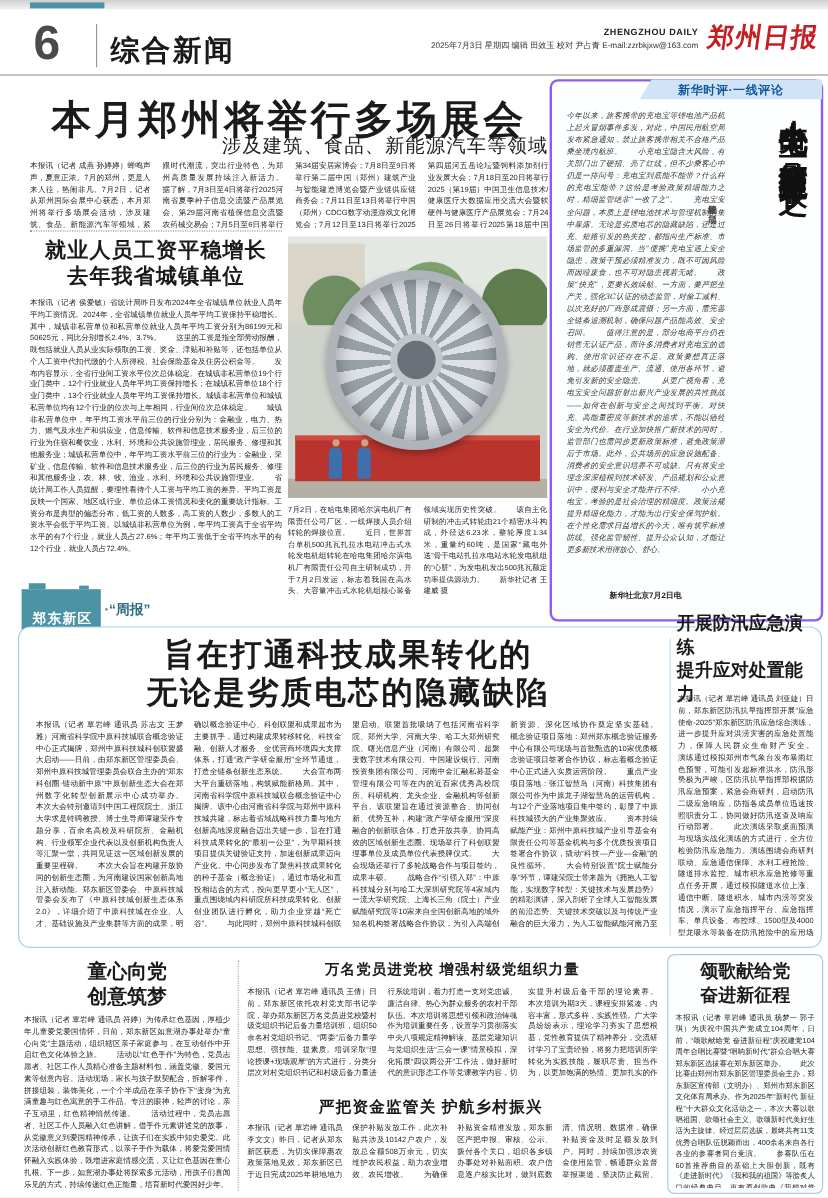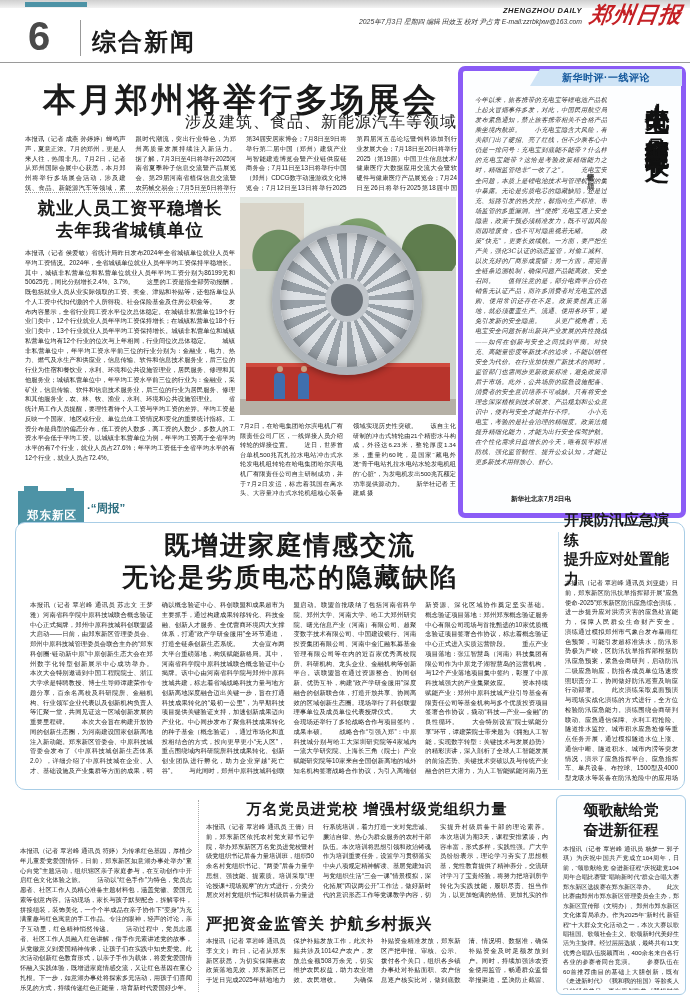--- a/index.html
+++ b/index.html
@@ -6,42 +6,42 @@
   .page{position:relative;width:690px;height:998px;background:#fff;overflow:hidden;
         font-family:"Liberation Sans","DejaVu Sans",sans-serif;color:#1a1a1a;}
   
   .topstrip{position:absolute;left:0;top:0;width:690px;height:8px;
             background:linear-gradient(#cfcfcf,#f2f2f2);}
   .topteal{position:absolute;left:25px;top:2px;width:62px;height:5px;background:#4d93a6;}
   
   .pgnum{position:absolute;left:28px;top:14px;font-size:40px;font-weight:600;color:#4a4a4a;}
   .hdr-vrule{position:absolute;left:80px;top:20px;width:1px;height:36px;background:#999;}
   .section-title{position:absolute;left:92px;top:26px;font-size:24px;font-weight:bold;letter-spacing:2px;}
-  .hdr-right{position:absolute;right:8px;top:0;display:flex;align-items:flex-end;gap:8px;font-style:italic;}
+  .hdr-right{position:absolute;right:8px;top:16px;display:flex;align-items:flex-end;gap:8px;}
   .hdr-meta{text-align:right;padding-bottom:3px;}
   .paper-en{font-size:7.5px;font-weight:bold;color:#222;letter-spacing:.5px;}
   .date-line{font-size:6.8px;color:#333;margin-top:2px;}
   .logo-cn{font-family:"DejaVu Serif","Liberation Serif",serif;font-weight:bold;color:#c41f24;
            font-size:22px;transform:skewX(-8deg);letter-spacing:1px;}
   .hdr-rule{position:absolute;left:0;top:62px;width:690px;height:1px;background:#9a9a9a;}
 
   
   .body-txt{font-size:6.3px;line-height:1.55;text-align:justify;color:#222;overflow:hidden;}
 
   
   .lead-title{position:absolute;left:25px;top:78px;width:432px;text-align:center;
               font-size:33px;font-weight:bold;letter-spacing:3px;}
   .lead-sub{position:absolute;left:25px;top:112px;width:432px;text-align:right;
             font-size:16px;font-weight:400;letter-spacing:1px;color:#222;}
   .lead-body{position:absolute;left:25px;top:134px;width:432px;height:60px;
              column-count:4;column-gap:10px;}
 
   
   .xh-box{position:absolute;left:458px;top:66px;width:228px;height:452px;
-          border:5px solid #8b5cf6;border-radius:7px;background:#fdfeff;box-sizing:border-box;}
+          border:2px solid #8b5cf6;border-radius:7px;background:#fdfeff;box-sizing:border-box;}
   .xh-tab{position:absolute;right:-1px;top:-2px;width:152px;height:17px;background:#cfe4f6;
           clip-path:polygon(10px 0,100% 0,100% 100%,0 100%);
           display:flex;align-items:center;justify-content:center;
           font-size:10px;font-weight:bold;color:#14589c;letter-spacing:.5px;}
   .xh-body{position:absolute;left:12px;top:24px;width:132px;height:396px;
            font-family:"DejaVu Serif","Liberation Serif",serif;font-style:italic;
            font-size:6.3px;line-height:1.6;text-align:justify;color:#333;overflow:hidden;}
   .xh-dateline{position:absolute;left:12px;top:424px;width:132px;text-align:center;
                font-size:6.6px;font-weight:bold;color:#222;}
   .xh-headline{position:absolute;right:6px;top:12px;height:430px;width:74px;
@@ -97,25 +97,25 @@
   .flood-title{position:absolute;left:564px;top:510px;width:114px;text-align:left;
                font-size:15px;font-weight:bold;line-height:1.3;}
   .flood-body{position:absolute;left:565px;top:578px;width:113px;height:204px;}
 
   
   .tx-title{position:absolute;left:20px;top:800px;width:172px;text-align:center;
             font-size:16.5px;font-weight:bold;line-height:1.3;}
   .tx-body{position:absolute;left:20px;top:846px;width:172px;height:146px;}
   .bdiv1{position:absolute;left:198px;top:800px;width:0;height:192px;border-left:1px dotted #aaa;}
   .wm-title{position:absolute;left:206px;top:800px;width:342px;text-align:center;
-            font-size:15px;font-weight:bold;letter-spacing:1px;}
+            font-size:12px;font-weight:bold;letter-spacing:1px;}
   .wm-body{position:absolute;left:206px;top:822px;width:342px;height:86px;
            column-count:3;column-gap:9px;}
-  .yb-title{position:absolute;left:206px;top:914px;width:342px;text-align:left;
-            font-size:16px;font-weight:bold;letter-spacing:1px;}
+  .yb-title{position:absolute;left:188px;top:914px;width:342px;text-align:center;
+            font-size:13px;font-weight:bold;letter-spacing:1px;}
   .yb-body{position:absolute;left:206px;top:936px;width:342px;height:57px;
            column-count:4;column-gap:8px;}
   .sg-box{position:absolute;left:556px;top:795px;width:130px;height:200px;
           border:1px solid #a8cde6;border-radius:6px;background:#fdfeff;box-sizing:border-box;}
   .sg-title{position:absolute;left:560px;top:800px;width:122px;text-align:center;
             font-size:15px;font-weight:bold;line-height:1.3;}
   .sg-body{position:absolute;left:563px;top:844px;width:116px;height:146px;font-size:6.1px;}
 </style>
 </head>
 <body>
@@ -167,31 +167,35 @@
     <div class="ph-worker" style="left:58px;bottom:16px;"></div>
   </div>
   <div class="caption">7月2日，在哈电集团哈尔滨电机厂有限责任公司厂区，一线焊接人员介绍转轮的焊接位置。　　近日，世界首台单机500兆瓦扎拉水电站冲击式水轮发电机组转轮在哈电集团哈尔滨电机厂有限责任公司自主研制成功，并于7月2日发运，标志着我国在高水头、大容量冲击式水轮机组核心装备领域实现历史性突破。　　该自主化研制的冲击式转轮由21个精密水斗构成，外径达6.23米，整轮厚度1.34米，重量约60吨，是国家“藏电外送”骨干电站扎拉水电站水轮发电机组的“心脏”，为发电机发出500兆瓦额定功率提供源动力。　　新华社记者 王建威 摄</div>
 
   <div class="zd-label">
     <span class="zd-label-box">郑东新区</span>
     <span class="zd-label-suffix">·“周报”</span>
   </div>
   <div class="zd-box"></div>
   <div class="zd-title">
-    <div>既增进家庭情感交流</div>
+    <div>旨在打通科技成果转化的</div>
     <div>无论是劣质电芯的隐藏缺陷</div>
   </div>
   <div class="zd-body body-txt">本报讯（记者 覃岩峰 通讯员 苏志文 王梦雅）河南省科学院中原科技城联合概念验证中心正式揭牌，郑州中原科技城科创联盟盛大启动——日前，由郑东新区管理委员会、郑州中原科技城管理委员会联合主办的“郑东科创圈·链动新中原”中原创新生态大会在郑州数字化转型创新展示中心成功举办。　　本次大会特别邀请到中国工程院院士、浙江大学求是特聘教授、博士生导师谭建荣作专题分享，百余名高校及科研院所、金融机构、行业领军企业代表以及创新机构负责人等汇聚一堂，共同见证这一区域创新发展的重要里程碑。　　本次大会旨在构建开放协同的创新生态圈，为河南建设国家创新高地注入新动能。郑东新区管委会、中原科技城管委会发布了《中原科技城创新生态体系2.0》，详细介绍了中原科技城在企业、人才、基础设施及产业集群等方面的成果，明确以概念验证中心、科创联盟和成果超市为主要抓手，通过构建成果转移转化、科技金融、创新人才服务、全优营商环境四大支撑体系，打通“政产学研金服用”全环节通道，打造全链条创新生态系统。　　大会宣布两大平台重磅落地，构筑赋能新格局。其中，河南省科学院中原科技城联合概念验证中心揭牌。该中心由河南省科学院与郑州中原科技城共建，标志着省域战略科技力量与地方创新高地深度融合迈出关键一步，旨在打通科技成果转化的“最初一公里”，为早期科技项目提供关键验证支持，加速创新成果迈向产业化。中心同步发布了聚焦科技成果转化的种子基金（概念验证），通过市场化和直投相结合的方式，投向更早更小“无人区”，重点围绕域内科研院所科技成果转化、创新创业团队进行孵化，助力企业穿越“死亡谷”。　　与此同时，郑州中原科技城科创联盟启动。联盟首批吸纳了包括河南省科学院、郑州大学、河南大学、哈工大郑州研究院、曙光信息产业（河南）有限公司、超聚变数字技术有限公司、中国建设银行、河南投资集团有限公司、河南中金汇融私募基金管理有限公司等在内的近百家优秀高校院所、科研机构、龙头企业、金融机构等创新平台。该联盟旨在通过资源整合、协同创新、优势互补，构建“政产学研金服用”深度融合的创新联合体，打造开放共享、协同高效的区域创新生态圈。现场举行了科创联盟理事单位及成员单位代表授牌仪式。　　大会现场还举行了多轮战略合作与项目签约，成果丰硕。　　战略合作“引强入郑”：中原科技城分别与哈工大深圳研究院等4家域内一流大学研究院、上海长三角（院士）产业赋能研究院等10家来自全国创新高地的域外知名机构签署战略合作协议，为引入高端创新资源、深化区域协作奠定坚实基础。　　概念验证项目落地：郑州郑东概念验证服务中心有限公司现场与首批甄选的10家优质概念验证项目签署合作协议，标志着概念验证中心正式进入实质运营阶段。　　重点产业项目落地：张江智慧岛（河南）科技集团有限公司作为中原龙子湖智慧岛的运营机构，与12个产业落地项目集中签约，彰显了中原科技城强大的产业集聚效应。　　资本持续赋能产业：郑州中原科技城产业引导基金有限责任公司等基金机构与多个优质投资项目签署合作协议，撬动“科技—产业—金融”的良性循环。　　大会特别设置“院士赋能分享”环节，谭建荣院士带来题为《拥抱人工智能，实现数字转型：关键技术与发展趋势》的精彩演讲，深入剖析了全球人工智能发展的前沿态势、关键技术突破以及与传统产业融合的巨大潜力，为人工智能赋能河南乃至中部地区高质量发展提供了宝贵的经验启示。　　活动现场还精心设置了“创新集市”，展示了以中摩具身智能实验室研发的双足机器人为代表的多项人工智能创新成果与应用案例，让参会嘉宾近距离感受到科技变革的魅力。大会还组织了人工智能项目专场路演，卓益得机器人（河南）有限公司、河南大摩物理农业技术研究院有限公司等多家企业展示了其创新技术成果与商业模式，吸引了广泛关注与交流。</div>
   <div class="zd-divider"></div>
   <div class="flood-title">
     <div>开展防汛应急演练</div>
     <div>提升应对处置能力</div>
   </div>
   <div class="flood-body body-txt">本报讯（记者 覃岩峰 通讯员 刘亚婕）日前，郑东新区防汛抗旱指挥部开展“应急使命-2025”郑东新区防汛应急综合演练，进一步提升应对洪涝灾害的应急处置能力，保障人民群众生命财产安全。　　演练通过模拟郑州市气象台发布暴雨红色预警，可能引发超标准洪水，防汛形势极为严峻，区防汛抗旱指挥部根据防汛应急预案，紧急会商研判，启动防汛二级应急响应，防指各成员单位迅速按照职责分工，协同做好防汛巡查及响应行动部署。　　此次演练采取桌面预演与现场实战化演练的方式进行，全方位检验防汛应急能力。演练围绕会商研判联动、应急通信保障、水利工程抢险、隧道排水监控、城市积水应急抢修等重点任务开展，通过模拟隧道水位上涨、通信中断、隧道积水、城市内涝等突发情况，演示了应急指挥平台、应急指挥车、单兵设备、布控球、1500型及4000型龙吸水等装备在防汛抢险中的应用场景，检验了应急抢险救援队伍的防汛查险、堵防加固、隧道疏散封控、雨水抽排等应急处置快速反应能力和抢险处置能力，全方位、多维度提高救援队伍的应急抢险救援水平，为汛期应对洪涝灾害打下坚实基础。　　此次演练检验了郑东新区在极端暴雨天气下的应急指挥调度、部门协同配合及险情处置能力，实现了以练促战、提升实战水平的目的。下一步，郑东新区将以此次演练为契机，针对暴露的问题查漏补缺，不断完善防汛应急预案和处置流程，强化应急物资储备和队伍建设，切实筑牢防汛安全防线。</div>
 
+  <div class="tx-title">
+    <div>童心向党</div>
+    <div>创意筑梦</div>
+  </div>
   <div class="tx-body body-txt">本报讯（记者 覃岩峰 通讯员 符婷）为传承红色基因，厚植少年儿童爱党爱国情怀，日前，郑东新区如意湖办事处举办“童心向党”主题活动，组织辖区亲子家庭参与，在互动创作中开启红色文化体验之旅。　　活动以“红色手作”为特色，党员志愿者、社区工作人员精心准备主题材料包，涵盖党徽、爱国元素等创意内容。活动现场，家长与孩子默契配合，拆解零件，拼接组装，装饰美化，一个个半成品在亲子协作下“变身”为充满童趣与红色寓意的手工作品。专注的眼神，轻声的讨论，亲子互动里，红色精神悄然传递。　　活动过程中，党员志愿者、社区工作人员融入红色讲解，借手作元素讲述党的故事，从党徽意义到爱国精神传承，让孩子们在实践中知史爱党。此次活动创新红色教育形式，以亲子手作为载体，将爱党爱国情怀融入实践体验，既增进家庭情感交流，又让红色基因在童心扎根。下一步，如意湖办事处将探索多元活动，用孩子们喜闻乐见的方式，持续传递红色正能量，培育新时代爱国好少年。</div>
   <div class="bdiv1"></div>
 
   <div class="wm-title">万名党员进党校 增强村级党组织力量</div>
   <div class="wm-body body-txt">本报讯（记者 覃岩峰 通讯员 王倩）日前，郑东新区依托农村党支部书记学院，举办郑东新区万名党员进党校暨村级党组织书记后备力量培训班，组织50余名村党组织书记、“两委”后备力量学思想、强技能、提素质。培训采取“理论授课+现场观摩”的方式进行，分类分层次对村党组织书记和村级后备力量进行系统培训，着力打造一支对党忠诚、廉洁自律、热心为群众服务的农村干部队伍。本次培训将思想引领和政治铸魂作为培训重要任务，设置学习贯彻落实中央八项规定精神解读、基层党建知识与党组织生活“三会一课”情景模拟，深化拓展“四议两公开”工作法，做好新时代的意识形态工作等党课教学内容，切实提升村级后备干部的理论素养。　　本次培训为期3天，课程安排紧凑，内容丰富，形式多样，实践性强。广大学员纷纷表示，理论学习夯实了思想根基，党性教育提供了精神养分，交流研讨学习了宝贵经验，将努力把培训所学转化为实践技能，履职尽责、担当作为，以更加饱满的热情、更加扎实的作风，为推动乡村振兴和基层治理贡献后备力量。</div>
 
   <div class="yb-title">严把资金监管关 护航乡村振兴</div>
   <div class="yb-body body-txt">本报讯（记者 覃岩峰 通讯员 李文文）昨日，记者从郑东新区获悉，为切实保障惠农政策落地见效，郑东新区已于近日完成2025年耕地地力保护补贴发放工作，此次补贴共涉及10142户农户，发放总金额508万余元，切实维护农民权益，助力农业增效、农民增收。　　为确保补贴资金精准发放，郑东新区严把申报、审核、公示、拨付各个关口，组织各乡镇办事处对补贴面积、农户信息逐户核实比对，做到底数清、情况明、数据准，确保补贴资金及时足额发放到户。同时，持续加强涉农资金使用监管，畅通群众监督举报渠道，坚决防止截留、挪用等问题发生，以严的标准、实的举措护航乡村振兴。</div>
 
   <div class="sg-box"></div>

